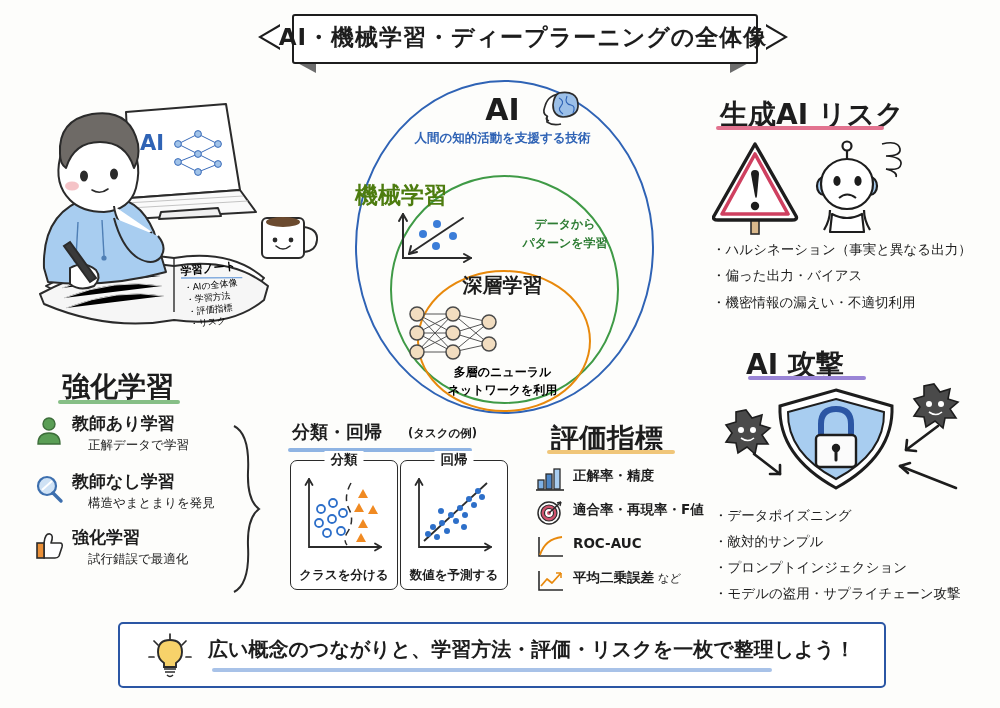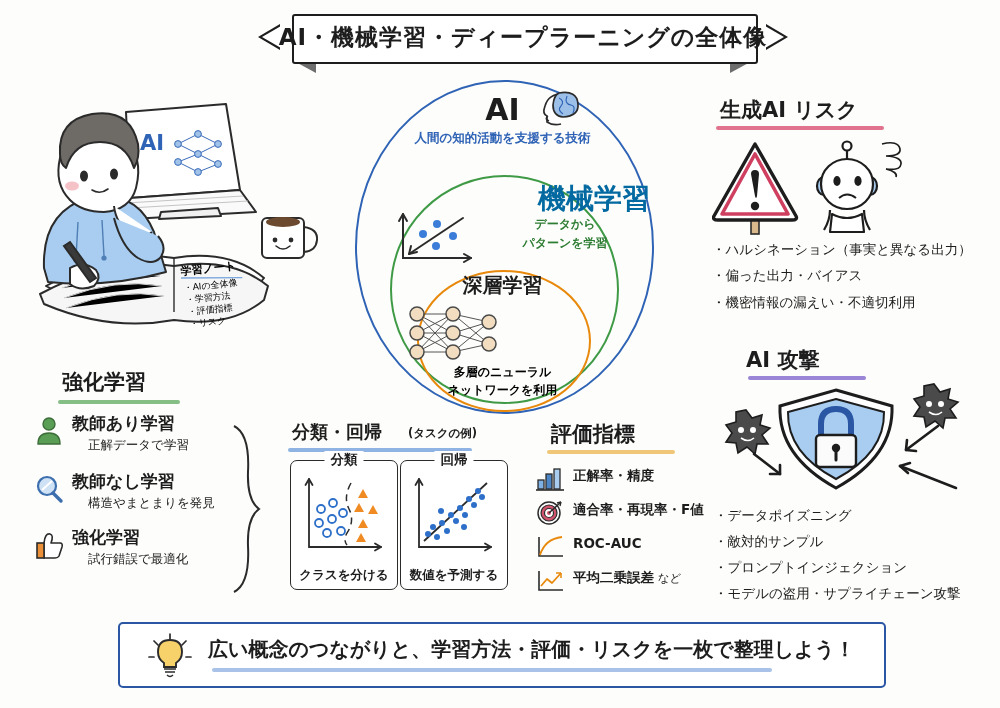--- a/index.html
+++ b/index.html
@@ -42,33 +42,33 @@
   }
 
   
   #venn{left:355px;top:80px;width:295px;height:330px;}
   .circ{position:absolute;border-radius:50%;background:transparent;}
   #c-ai{left:0;top:0;width:295px;height:330px;border:2.4px solid #2f63b5;}
   #c-ml{left:35px;top:95px;width:225px;height:225px;border:2.4px solid #3f9a46;}
   #c-dl{left:62px;top:190px;width:170px;height:138px;border:2.4px solid #e8890c;}
   #lbl-ai{left:0;top:12px;width:295px;text-align:center;font-size:30px;font-weight:700;}
   #lbl-ai-sub{left:0;top:50px;width:295px;text-align:center;font-size:12.5px;color:#2f63b5;font-weight:600;}
-  #lbl-ml{left:0;top:100px;width:295px;text-align:right;font-size:28px;font-weight:700;color:#0369a1;}
+  #lbl-ml{left:0;top:100px;width:295px;text-align:left;font-size:23px;font-weight:700;color:#4d7c0f;}
   #lbl-ml-sub{left:140px;top:135px;width:140px;text-align:center;font-size:12px;color:#2e7d34;font-weight:600;line-height:1.55;}
   #lbl-dl{left:0;top:192px;width:295px;text-align:center;font-size:20px;font-weight:700;color:#1d1d1d;}
   #lbl-dl-sub{left:55px;top:283px;width:185px;text-align:center;font-size:12px;color:#000000;font-weight:600;line-height:1.5;}
   #brain-head{left:182px;top:10px;}
   #ml-plot{left:38px;top:128px;}
   #dl-net{left:48px;top:222px;}
 
   
   #illus{left:18px;top:72px;width:330px;height:300px;}
 
   
-  .sec-h{font-size:21px;font-weight:700;white-space:nowrap;}
+  .sec-h{font-size:28px;font-weight:700;white-space:nowrap;}
   .sec-rule{height:4px;border-radius:3px;}
 
   
   #risk{left:712px;top:96px;width:282px;height:215px;}
   #risk .sec-h{position:absolute;left:8px;top:0;}
   #risk .sec-rule{position:absolute;left:4px;top:30px;width:168px;background:#e2738f;}
   #risk .art{position:absolute;left:0px;top:42px;}
   #risk ul{position:absolute;left:0;top:140px;margin:0;padding:0;list-style:none;}
   #risk li{font-size:13.5px;line-height:1.95;white-space:nowrap;font-weight:500;}
 

